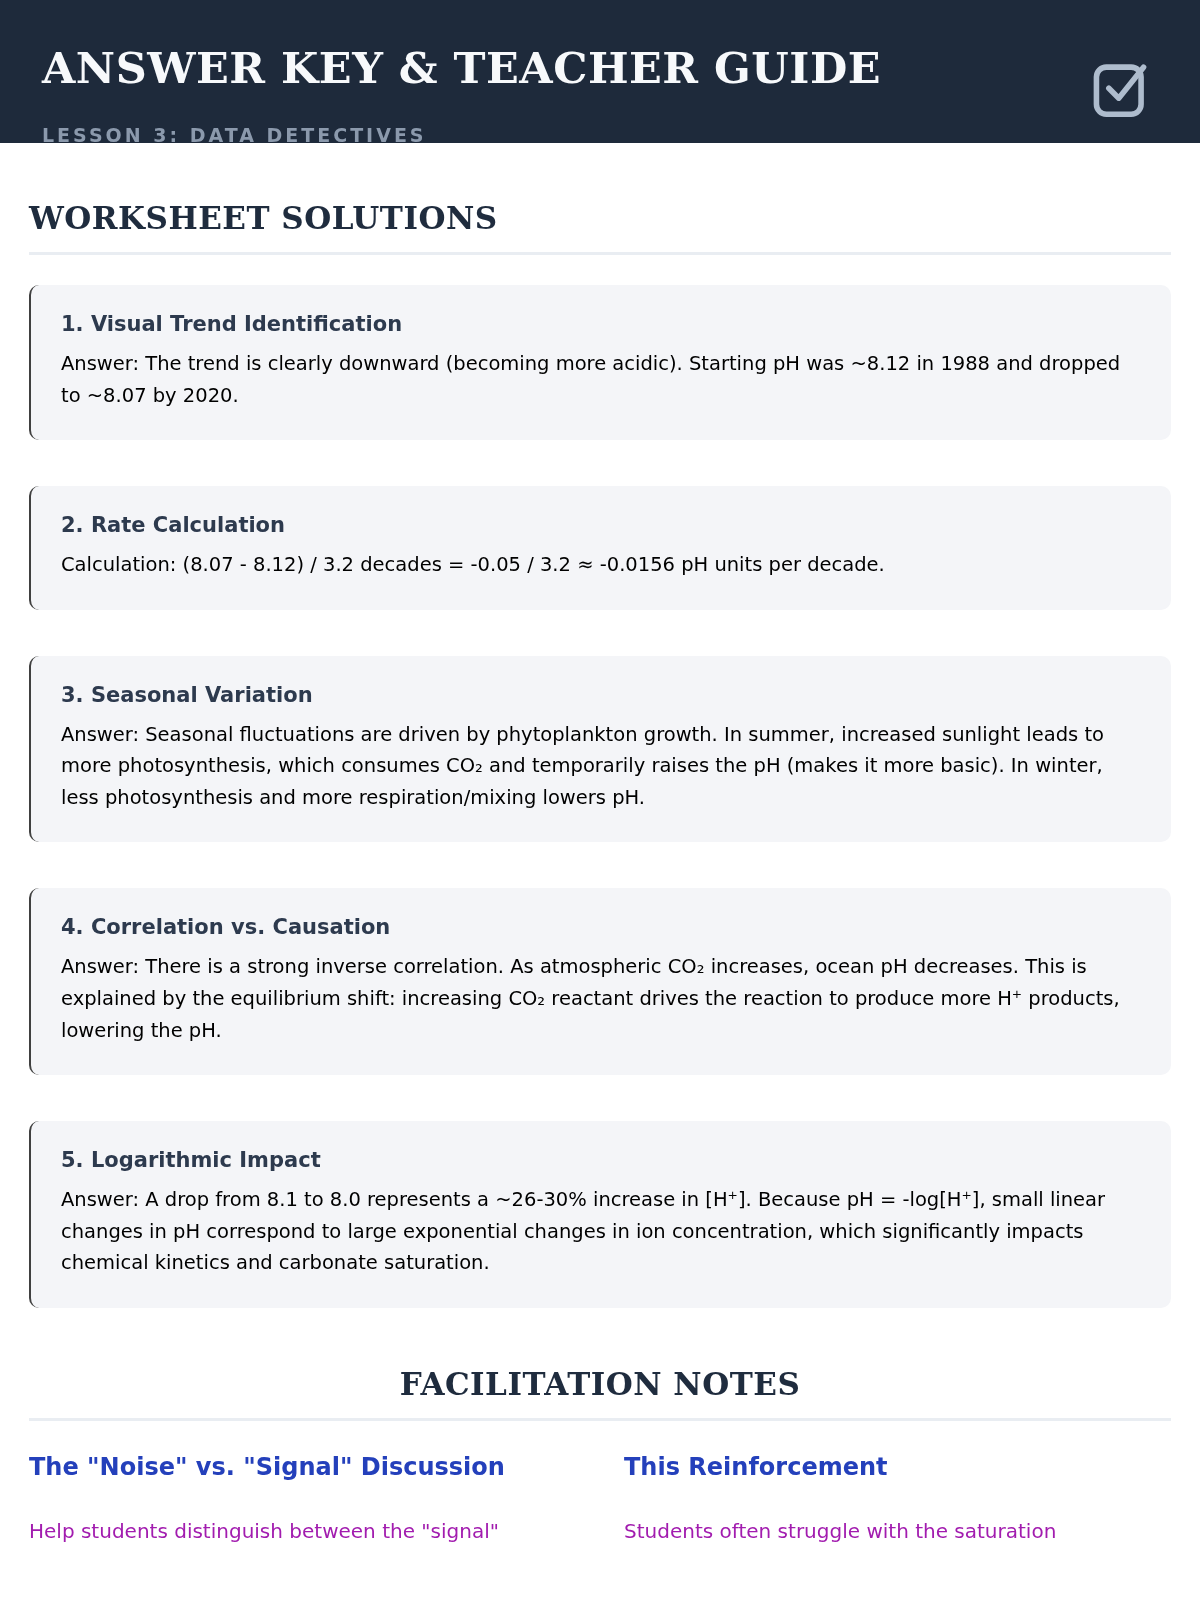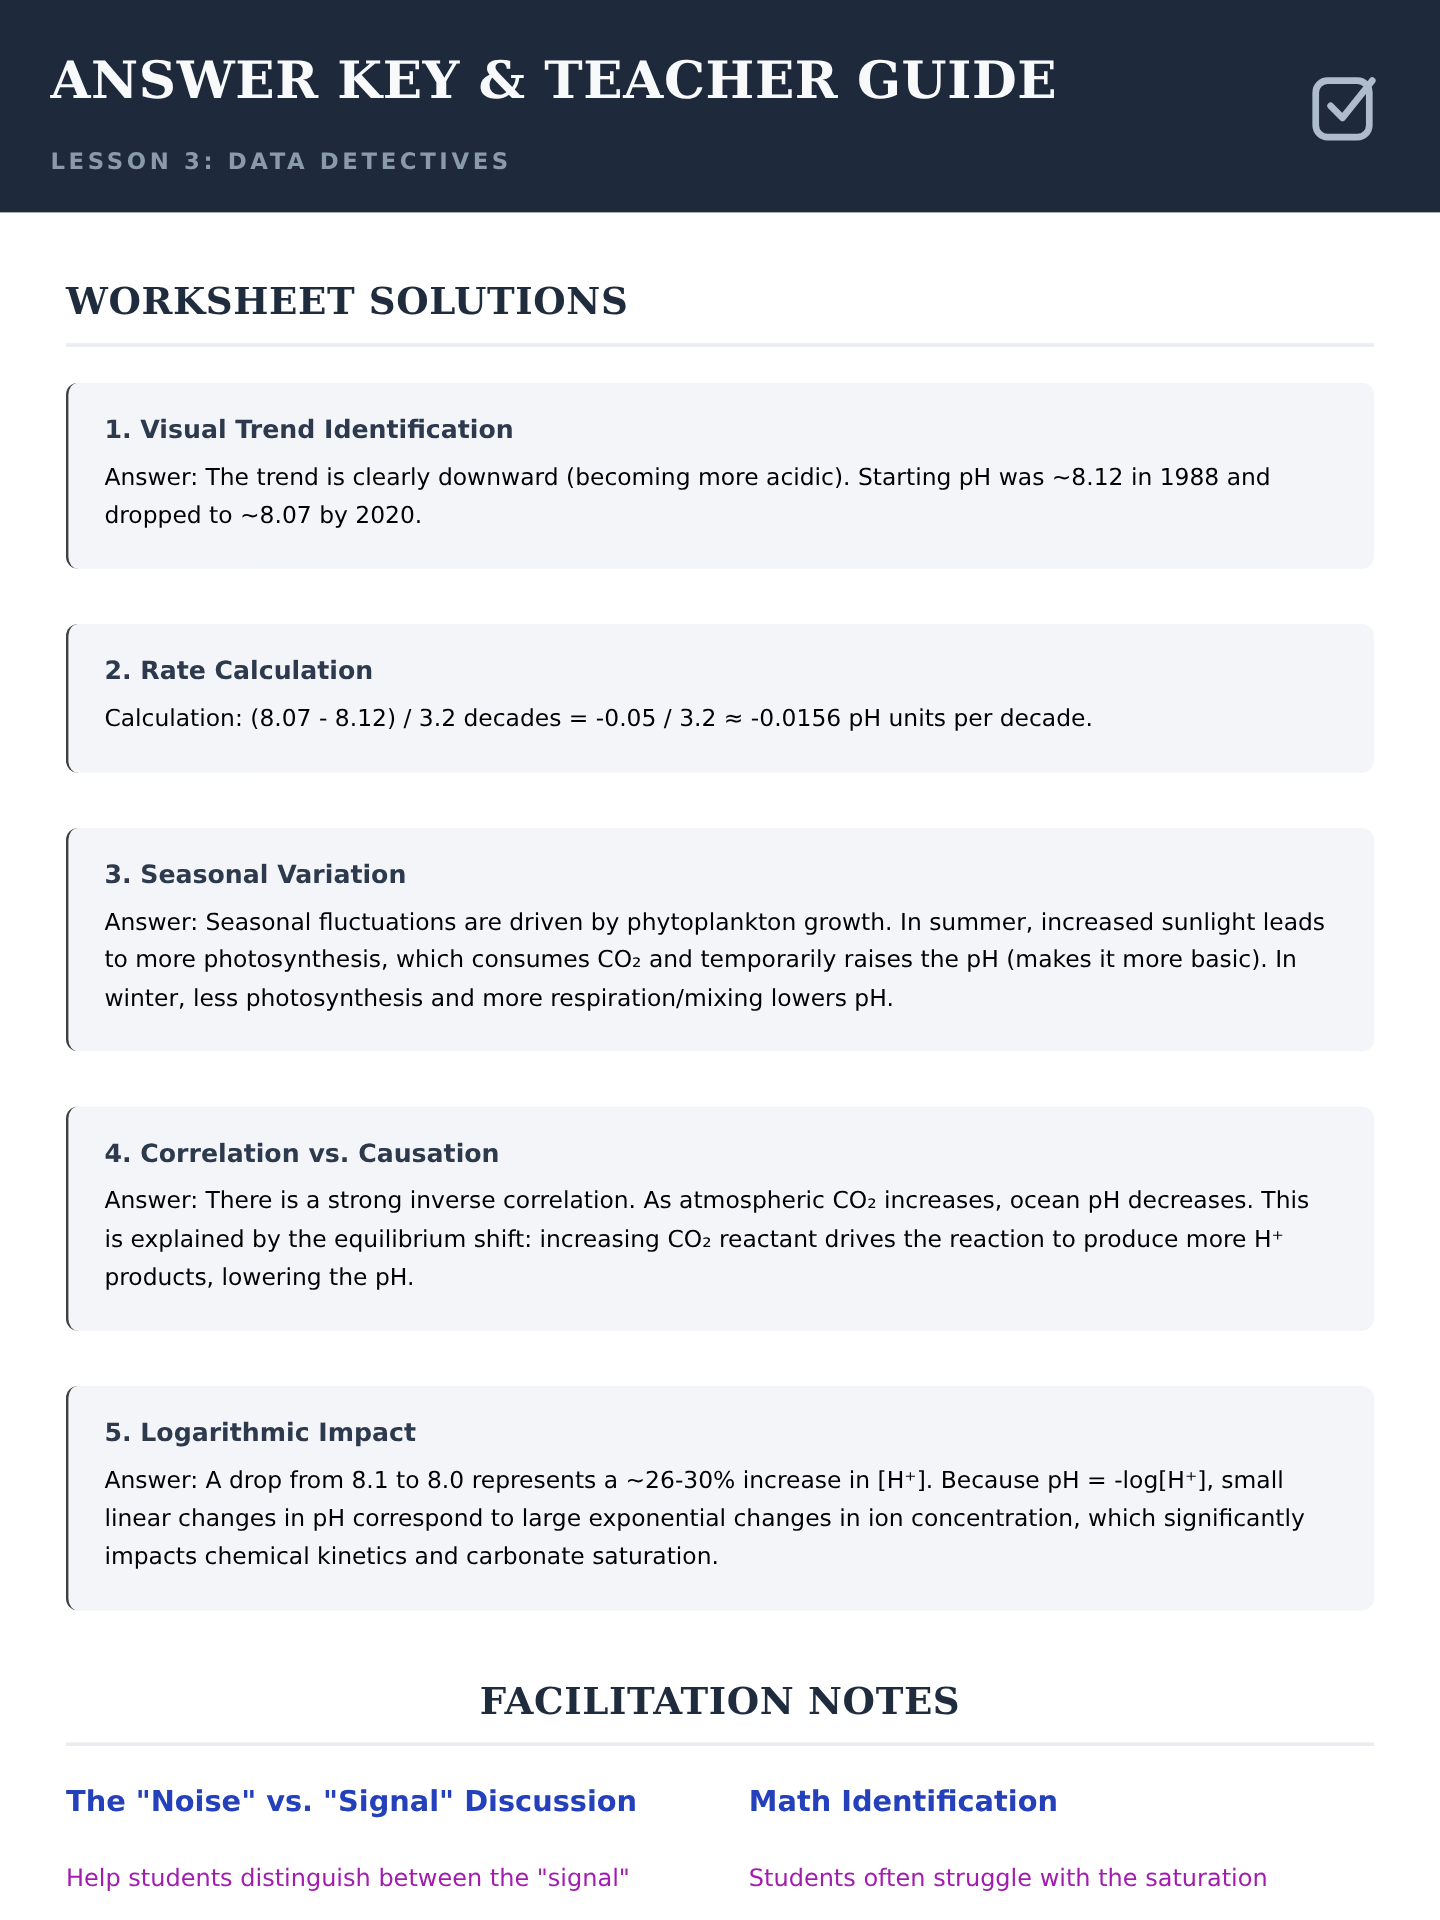--- a/index.html
+++ b/index.html
@@ -5,21 +5,21 @@
   * { margin: 0; padding: 0; box-sizing: border-box; }
   html, body {
     width: 1200px; height: 1600px;
     overflow: hidden;
     background: #ffffff;
     font-family: "DejaVu Sans", "Liberation Sans", sans-serif;
   }
   
   .page-header {
     position: relative;
-    height: 177px;
+    height: 143px;
     background: #1e2a3b;
     padding: 46px 55px 16px 42px;
   }
   .page-title {
     font-family: "DejaVu Serif", "Liberation Serif", serif;
     font-weight: 700;
     font-size: 43px;
     line-height: 1.05;
     color: #f7f9fb;
     letter-spacing: 0.5px;
@@ -32,21 +32,21 @@
     color: #8b99ac;
   }
   .header-icon {
     position: absolute;
     top: 56px;
     right: 50px;
     width: 60px;
     height: 62px;
   }
   
-  .main { padding: 0 55px; }
+  .main { padding: 0 29px; }
   .section-heading {
     font-family: "DejaVu Serif", "Liberation Serif", serif;
     font-weight: 700;
     font-size: 31px;
     letter-spacing: 0.5px;
     color: #1f2c3e;
     padding-bottom: 16px;
     border-bottom: 3px solid #e9edf2;
   }
   .section-worksheet .section-heading { margin-top: 57px; }
@@ -138,19 +138,19 @@
 
   <section class="section-facilitation">
     <h2 class="section-heading">FACILITATION NOTES</h2>
 
     <div class="columns">
       <div class="column">
         <div class="column-title">The "Noise" vs. "Signal" Discussion</div>
         <p class="column-body">Help students distinguish between the "signal"</p>
       </div>
       <div class="column">
-        <div class="column-title">Math Identification</div>
+        <div class="column-title">This Reinforcement</div>
         <p class="column-body">Students often struggle with the saturation</p>
       </div>
     </div>
   </section>
 
 </main>
 
 </body></html>

